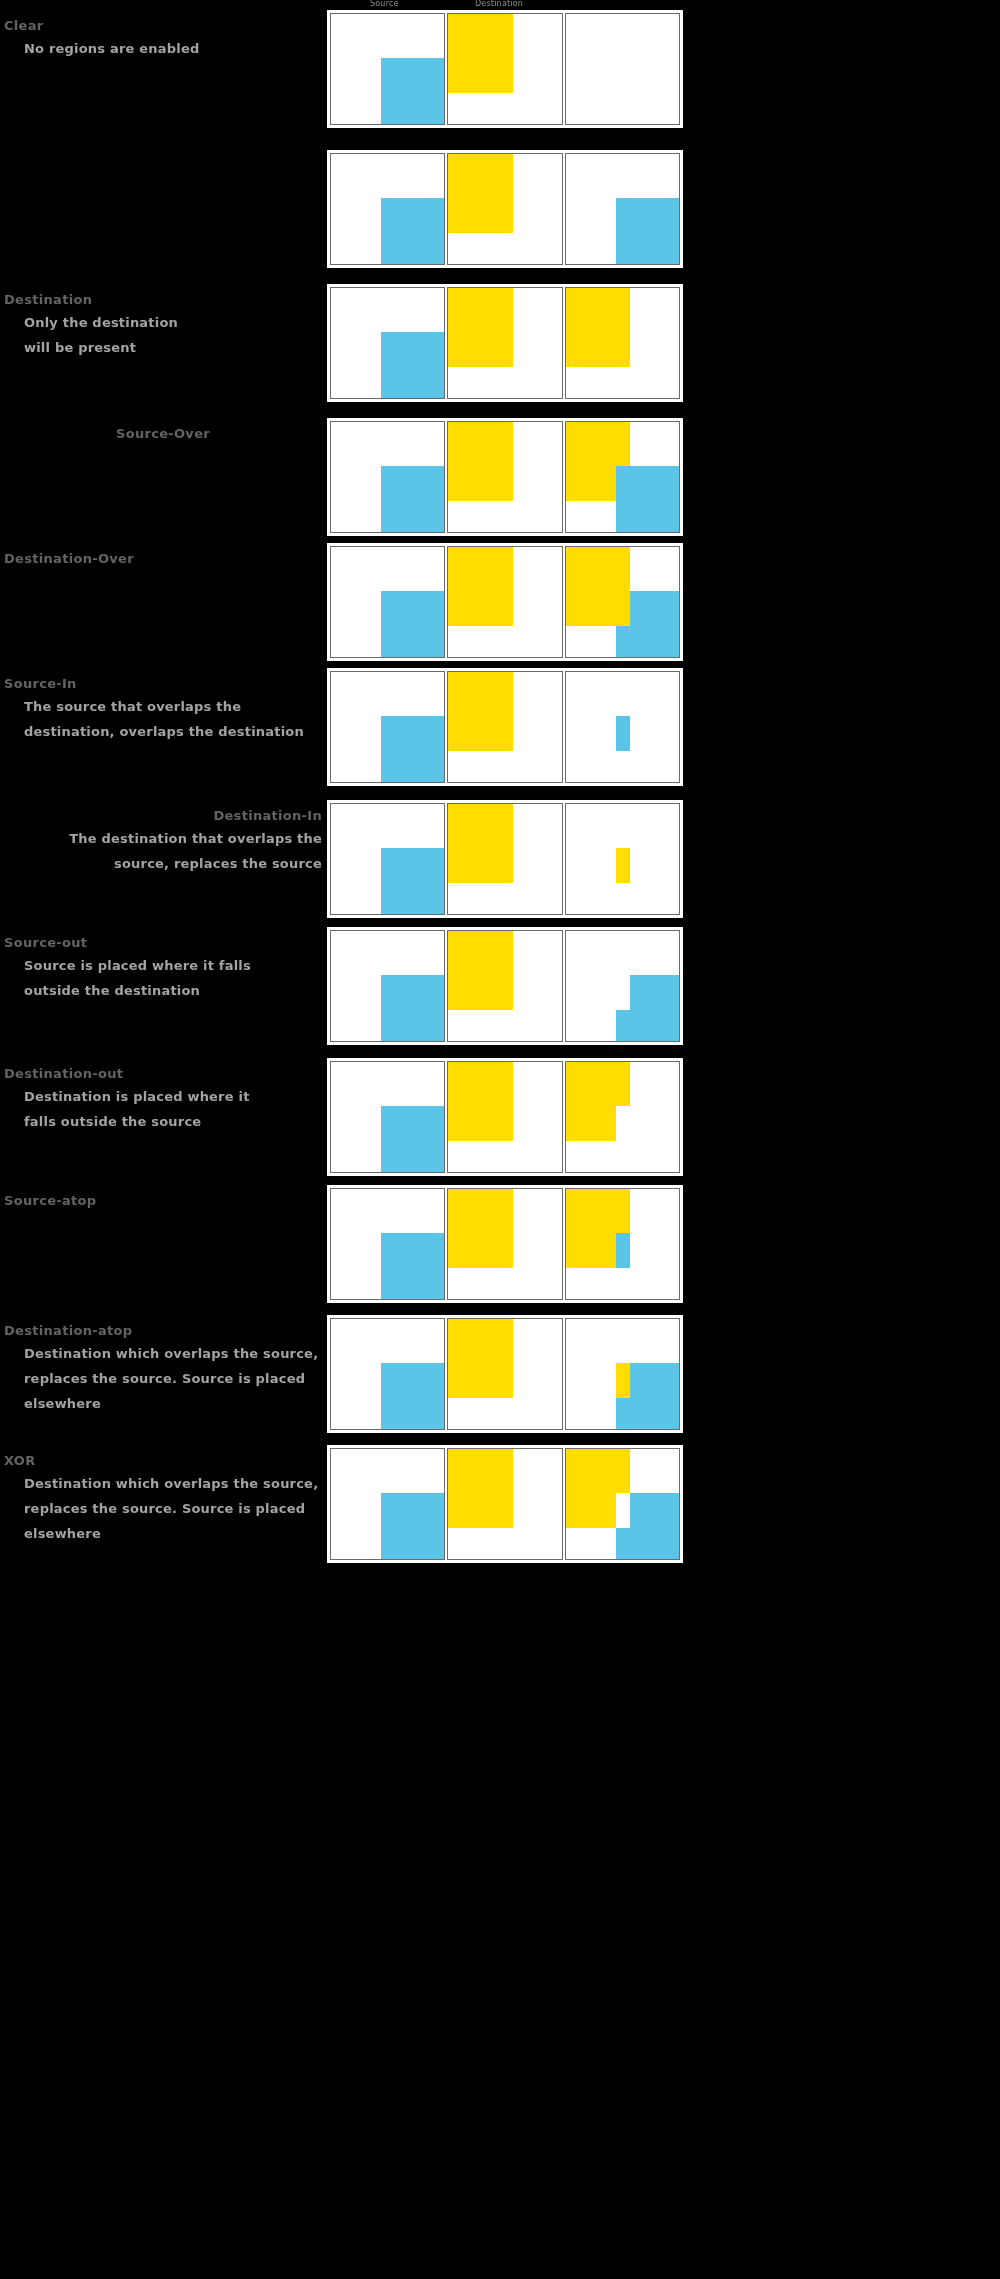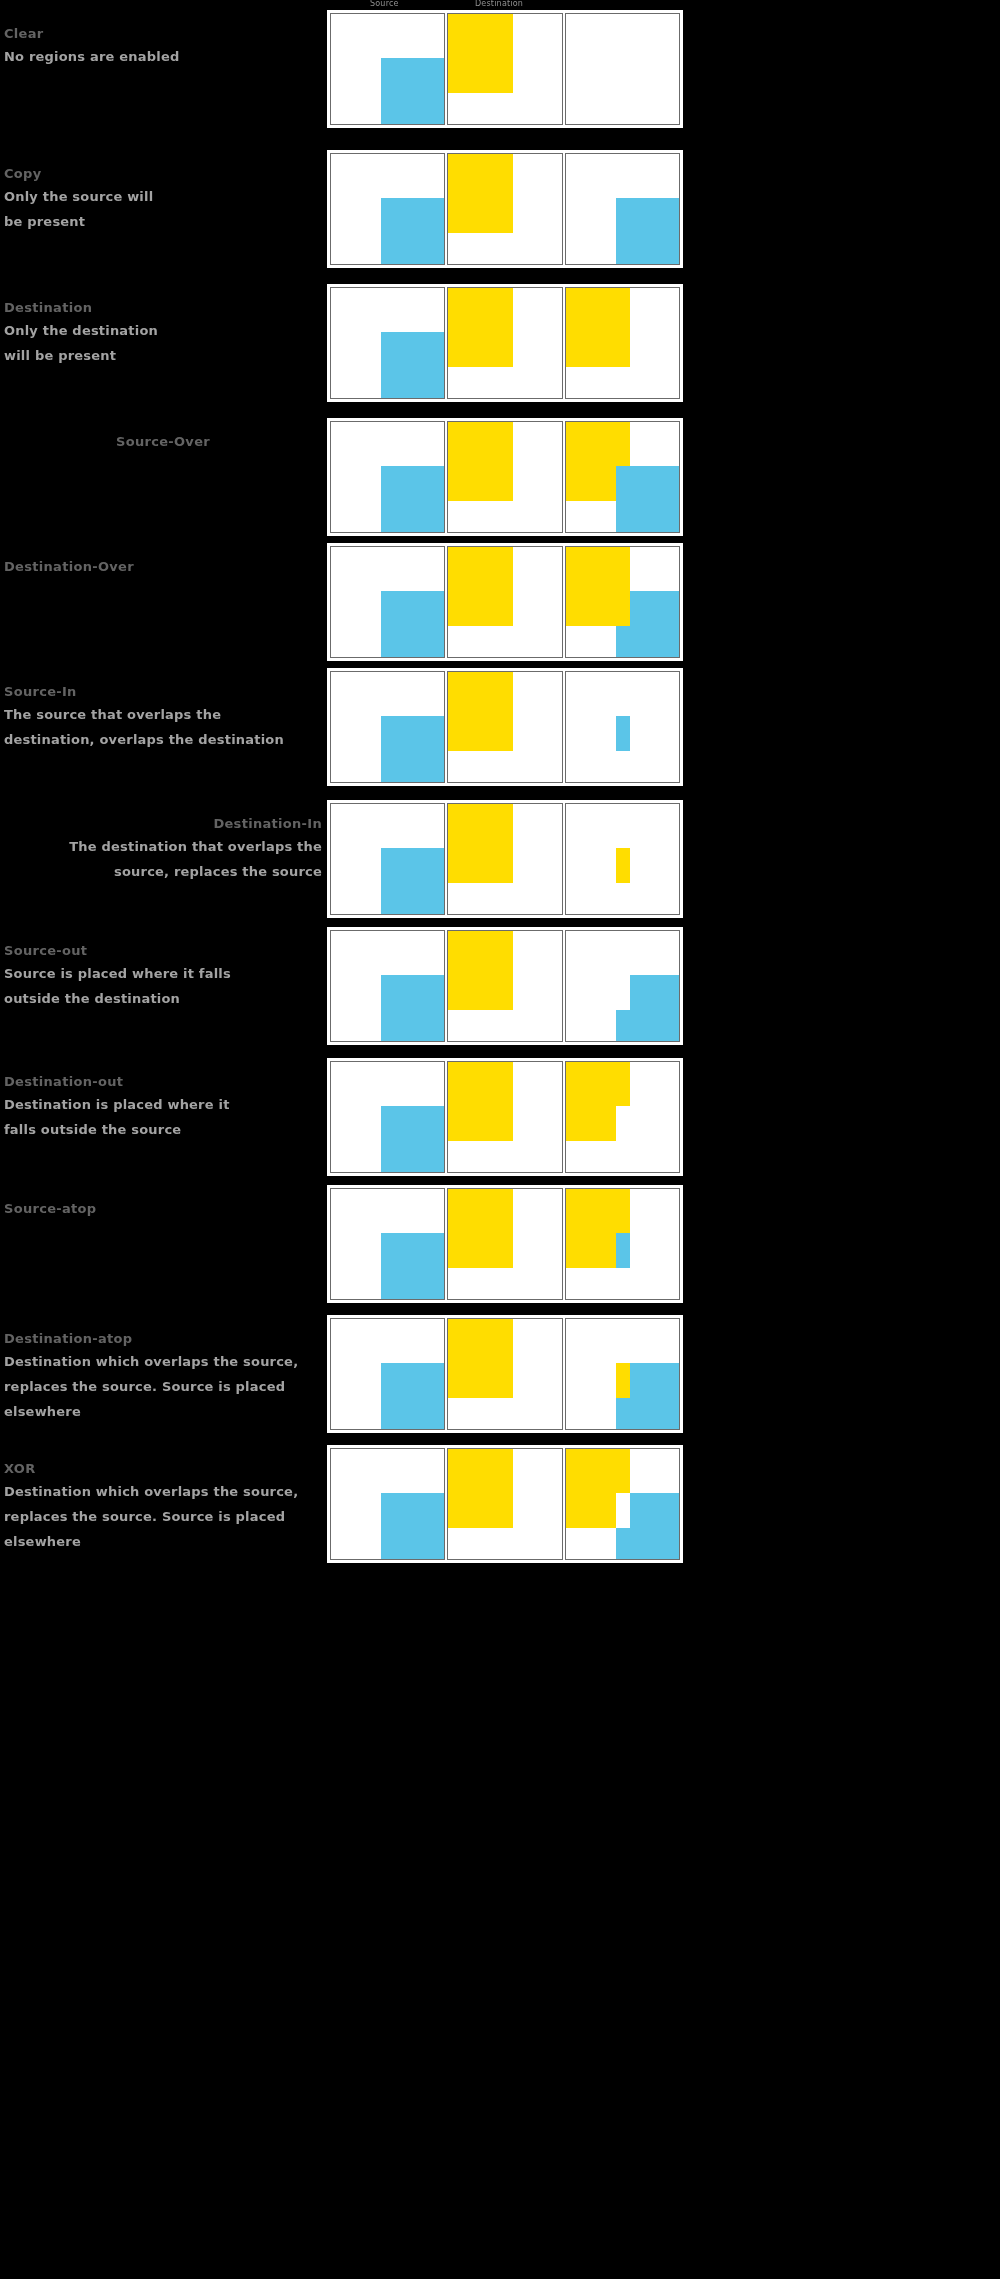--- a/index.html
+++ b/index.html
@@ -13,26 +13,26 @@
   .col-head{position:absolute;top:-1px;font-size:8px;color:#8f8f8f;
     letter-spacing:.2px;white-space:nowrap;
     text-shadow:0 1px 0 #000,1px 0 0 #000,-1px 0 0 #000,0 -1px 0 #000;}
   .col-head.src{left:45px;}
   .col-head.dst{left:150px;}
 
   
   .row{position:absolute;left:0;width:1000px;height:130px;}
 
   .labels{position:absolute;left:4px;top:10px;width:318px;}
-  .op-title{font-size:13px;color:#636363;line-height:16px;margin:16px 0 2px 0;
+  .op-title{font-size:13px;color:#636363;line-height:16px;margin:8px 0 2px 0;
     font-weight:700;letter-spacing:.3px;
     text-shadow:0 1px 0 #000,1px 0 0 #000,-1px 0 0 #000,0 -1px 0 #000,1px 1px 0 #000;}
   .op-desc{font-size:13px;color:#a3a3a3;line-height:25px;font-weight:700;
     letter-spacing:.2px;
-    text-shadow:0 1px 0 #000,1px 0 0 #000,-1px 0 0 #000,0 -1px 0 #000,1px 1px 0 #000;}
+    text-shadow:0 1px 0 #000,1px 0 0 #000,-1px 0 0 #000,0 -1px 0 #000,1px 1px 0 #000;margin-left:20px;}
 
   
   .panels{position:absolute;left:325px;top:8px;width:360px;height:122px;
     background:#fff;border:2px solid #000;box-sizing:border-box;
     display:flex;gap:2px;padding:3px;}
   .panel{position:relative;flex:1 1 0;background:#fff;
     border:1px solid #6b6b6b;box-sizing:border-box;overflow:hidden;}
 
   
   .sq{position:absolute;}
@@ -61,27 +61,20 @@
           <div class="panel">
             <div class="sq blue" style="left: 44%; top: 40%; width: 56%; height: 60%;"></div>
           </div>
           <div class="panel">
             <div class="sq yellow" style="left: 0%; top: 0%; width: 57%; height: 72%;"></div>
           </div>
           <div class="panel"></div>
         </div>
       </div>
       <div class="row" style="top: 140px;">
-        <div class="labels">
-          <div class="op-title">Copy</div>
-          <div class="op-desc">
-            <div>Only the source will</div>
-            <div>be present</div>
-          </div>
-        </div>
         <div class="panels">
           <div class="panel">
             <div class="sq blue" style="left: 44%; top: 40%; width: 56%; height: 60%;"></div>
           </div>
           <div class="panel">
             <div class="sq yellow" style="left: 0%; top: 0%; width: 57%; height: 72%;"></div>
           </div>
           <div class="panel">
             <div class="sq blue" style="left: 44%; top: 40%; width: 56%; height: 60%;"></div>
           </div>

